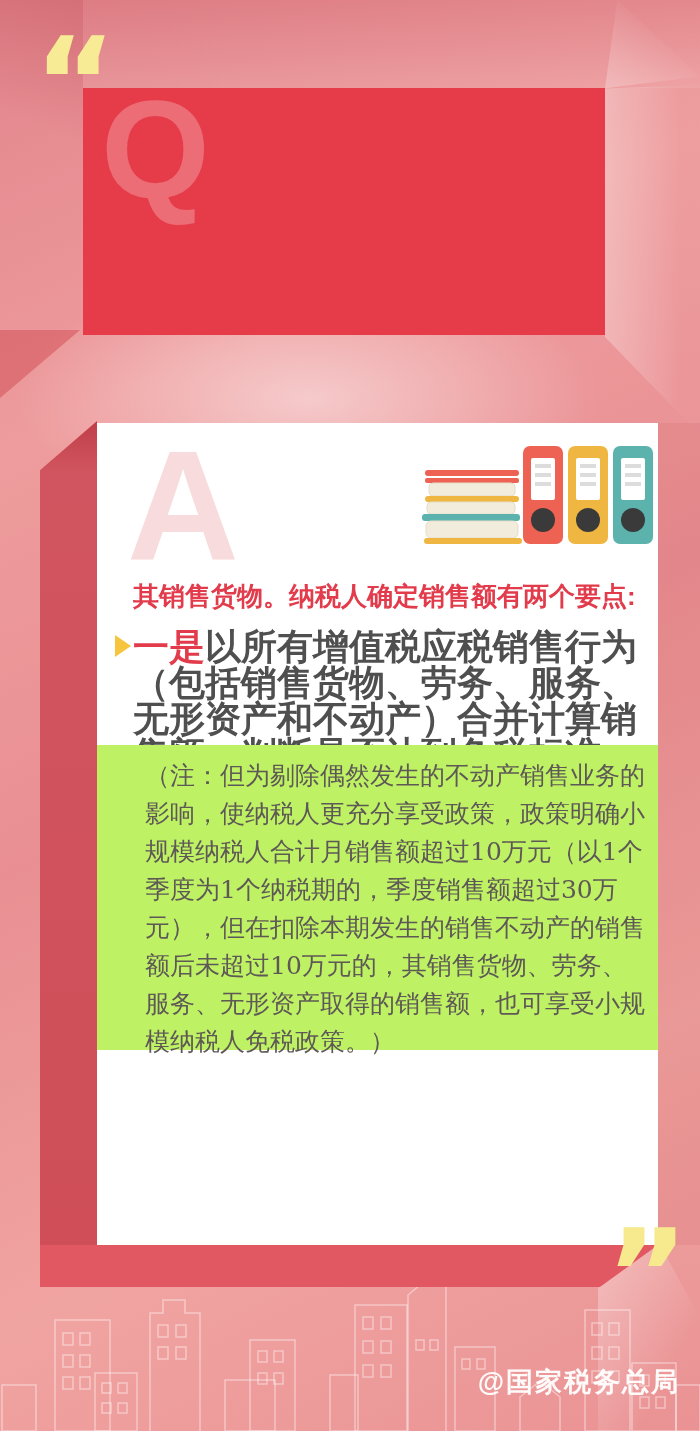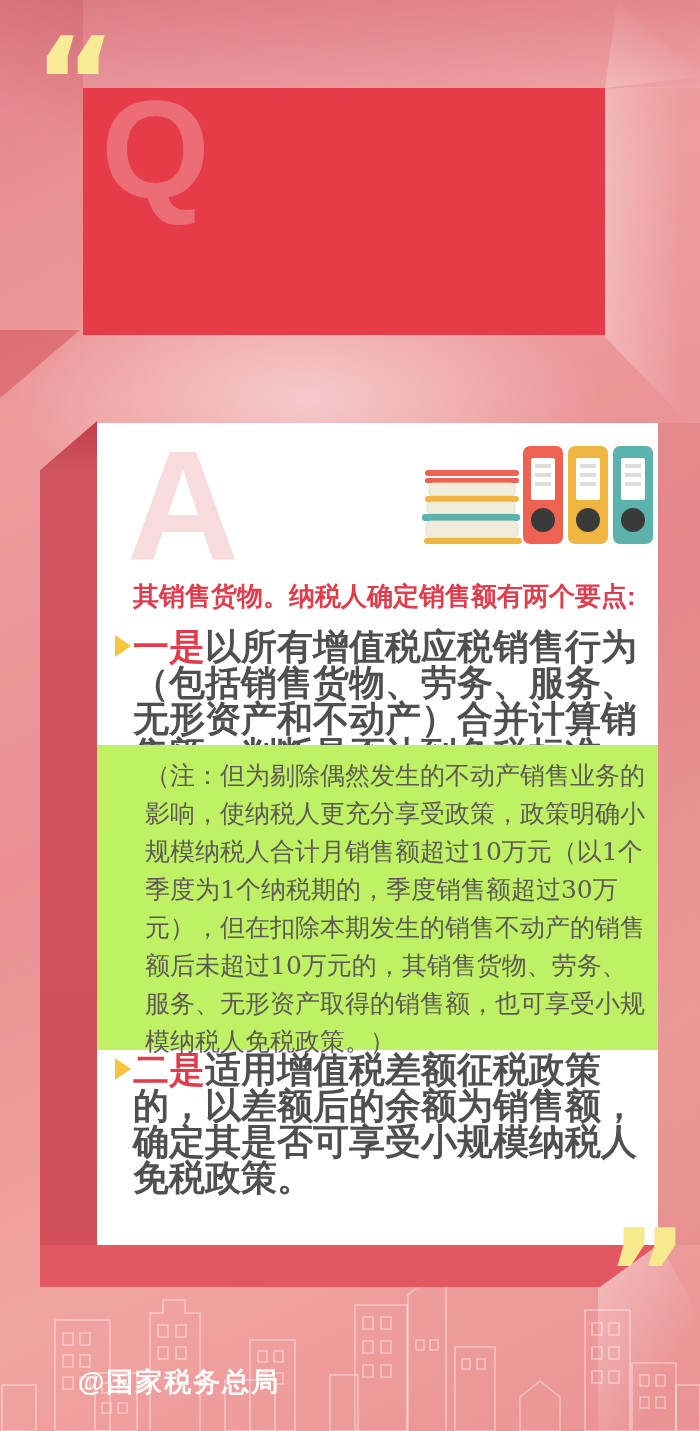--- a/index.html
+++ b/index.html
@@ -35,21 +35,21 @@
   .a-heading{left:36px;top:156px;width:510px;font-size:26px;line-height:34px;font-weight:bold;}
   .point{width:521px;font-size:36px;line-height:36px;font-weight:bold;color:#4f4f4f;}
   .point-1{left:36px;top:206px;}
   .point-2{left:36px;top:629px;}
   .tri{position:absolute;left:-18px;top:6px;width:0;height:0;border-left:16px solid #f7c53d;border-top:11px solid transparent;border-bottom:11px solid transparent;}
   .lead{font-weight:bold;}
   .note-panel{left:0;top:322px;width:561px;height:305px;background:#bef264;}
   .note-text{position:absolute;left:48px;top:12px;width:505px;font-family:"DejaVu Serif","Liberation Serif",serif;font-size:25px;line-height:38px;color:#5e5856;}
   
   .skyline{left:0;top:1285px;width:700px;height:146px;}
-  .footer-handle{left:0;top:1364px;width:680px;text-align:left;padding-left:78px;box-sizing:border-box;font-size:27px;font-weight:bold;color:rgba(255,255,255,.95);letter-spacing:2px;z-index:4;}
+  .footer-handle{left:0;top:1364px;width:680px;text-align:right;padding-left:78px;box-sizing:border-box;font-size:27px;font-weight:bold;color:rgba(255,255,255,.95);letter-spacing:2px;z-index:4;}
 </style>
 </head>
 <body>
 
 <div class="canvas">
 
   <div class="abs shade-tl"></div>
   <div class="abs shade-top"></div>
   <div class="abs beam-tr"></div>
   <div class="abs beam-r"></div>
@@ -107,24 +107,20 @@
 
     <div class="abs point point-1">
       <span class="tri"></span>
       <span class="lead" style="color:#e23b4b;">一是</span><span>以所有增值税应税销售行为（包括销售货物、劳务、服务、无形资产和不动产）合并计算销售额，判断是否达到免税标准。</span>
     </div>
 
     <div class="abs note-panel">
       <div class="note-text">（注：但为剔除偶然发生的不动产销售业务的影响，使纳税人更充分享受政策，政策明确小规模纳税人合计月销售额超过10万元（以1个季度为1个纳税期的，季度销售额超过30万元），但在扣除本期发生的销售不动产的销售额后未超过10万元的，其销售货物、劳务、服务、无形资产取得的销售额，也可享受小规模纳税人免税政策。）</div>
     </div>
 
-    <div class="abs point point-2">
-      <span class="tri"></span>
-      <span class="lead" style="color:#e23b4b;">二是</span><span>适用增值税差额征税政策的，以差额后的余额为销售额，确定其是否可享受小规模纳税人免税政策。</span>
-    </div>
   </div>
 
   <div class="abs quote quote-close" style="color:#f7e98e;">”</div>
 
   <svg class="abs skyline" viewBox="0 0 700 146" xmlns="http://www.w3.org/2000/svg">
     <g fill="none" stroke="#ffffff" stroke-opacity="0.42" stroke-width="1.5">
       <rect x="2" y="100" width="34" height="46"></rect>
       <rect x="55" y="35" width="55" height="111"></rect>
       <rect x="63" y="48" width="10" height="12"></rect>
         <rect x="80" y="48" width="10" height="12"></rect>

